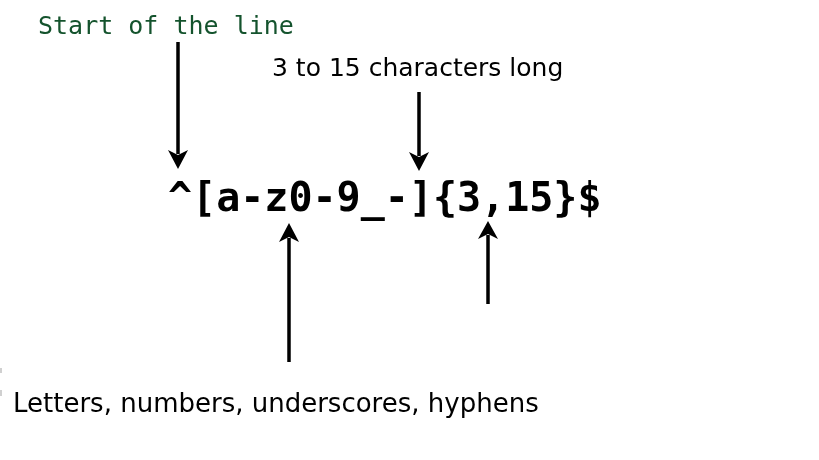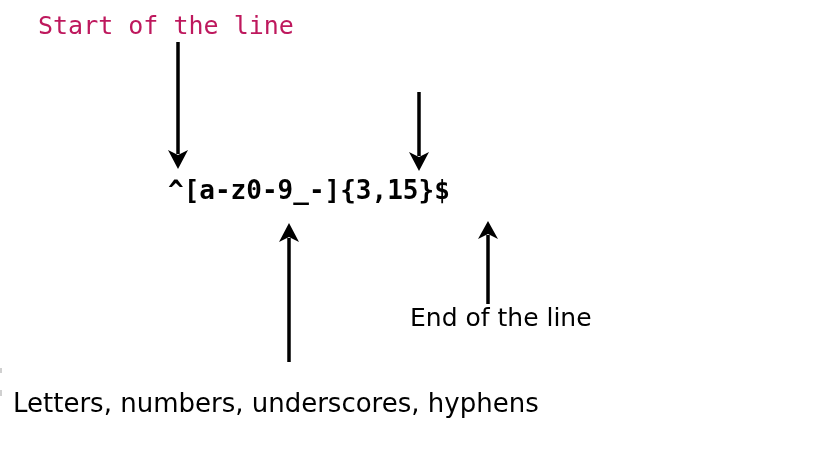--- a/index.html
+++ b/index.html
@@ -21,30 +21,30 @@
     font-size: 25px;
     line-height: 1;
     color: #000000;
     white-space: nowrap;
   }
   .label-mono {
     position: absolute;
     font-family: "DejaVu Sans Mono", "Liberation Mono", monospace;
     font-size: 25px;
     line-height: 1;
-    color: #be185d;
+    color: #14532d;
     white-space: nowrap;
   }
   #regex-pattern {
     position: absolute;
     left: 168px;
     top: 177px;
     font-family: "DejaVu Sans Mono", "Liberation Mono", monospace;
     font-weight: bold;
-    font-size: 26px;
+    font-size: 40px;
     line-height: 1;
     color: #000000;
     white-space: nowrap;
   }
   #label-start   { left: 38px;  top: 13px; }
   #label-length  { left: 272px; top: 55px; }
   #label-end     { left: 410px; top: 305px; }
   #label-charset { left: 13px;  top: 390px; font-size: 26px; }
 
   .arrow {
@@ -66,22 +66,22 @@
   #edge-artifact-1 { top: 368px; height: 5px; }
   #edge-artifact-2 { top: 390px; height: 6px; }
 </style>
 </head>
 <body>
 
 <div id="canvas">
 
   <div id="label-start" class="label-mono">Start of the line</div>
 
+  <div id="label-length" class="label-sans">3 to 15 characters long</div>
 
-  <div id="label-end" class="label-sans">End of the line</div>
 
   <div id="label-charset" class="label-sans">Letters, numbers, underscores, hyphens</div>
 
   <div id="regex-pattern">
     <span>^</span><span>[a-z0-9_-]</span><span>{3,15}</span><span>$</span>
   </div>
 
   <svg id="arrow-start" class="arrow" width="24" height="128" viewBox="0 0 24 128" aria-hidden="true">
     <line x1="12" y1="0" x2="12" y2="112" stroke="#000000" stroke-width="3.5"></line>
     <polygon points="12,127 2,108 12,113 22,108" fill="#000000"></polygon>

